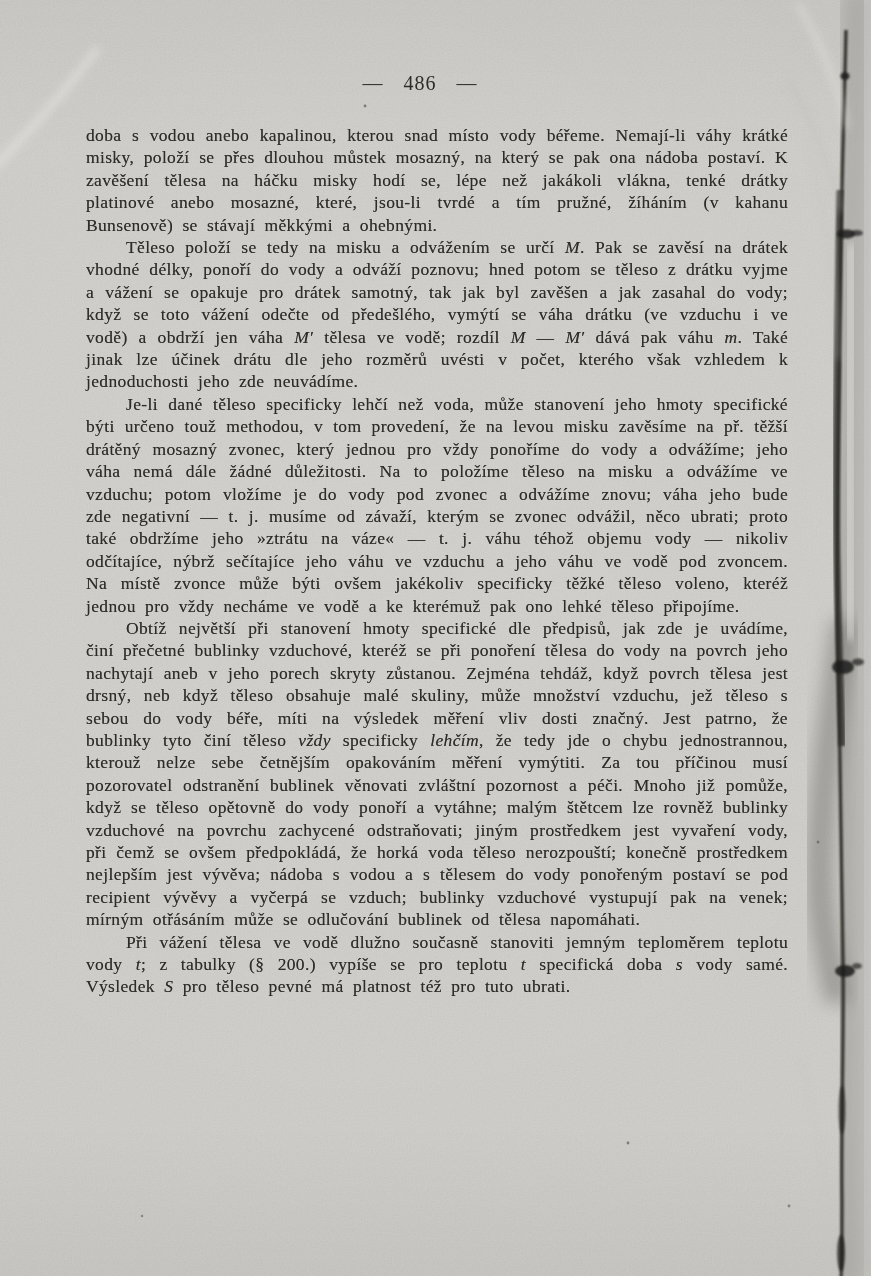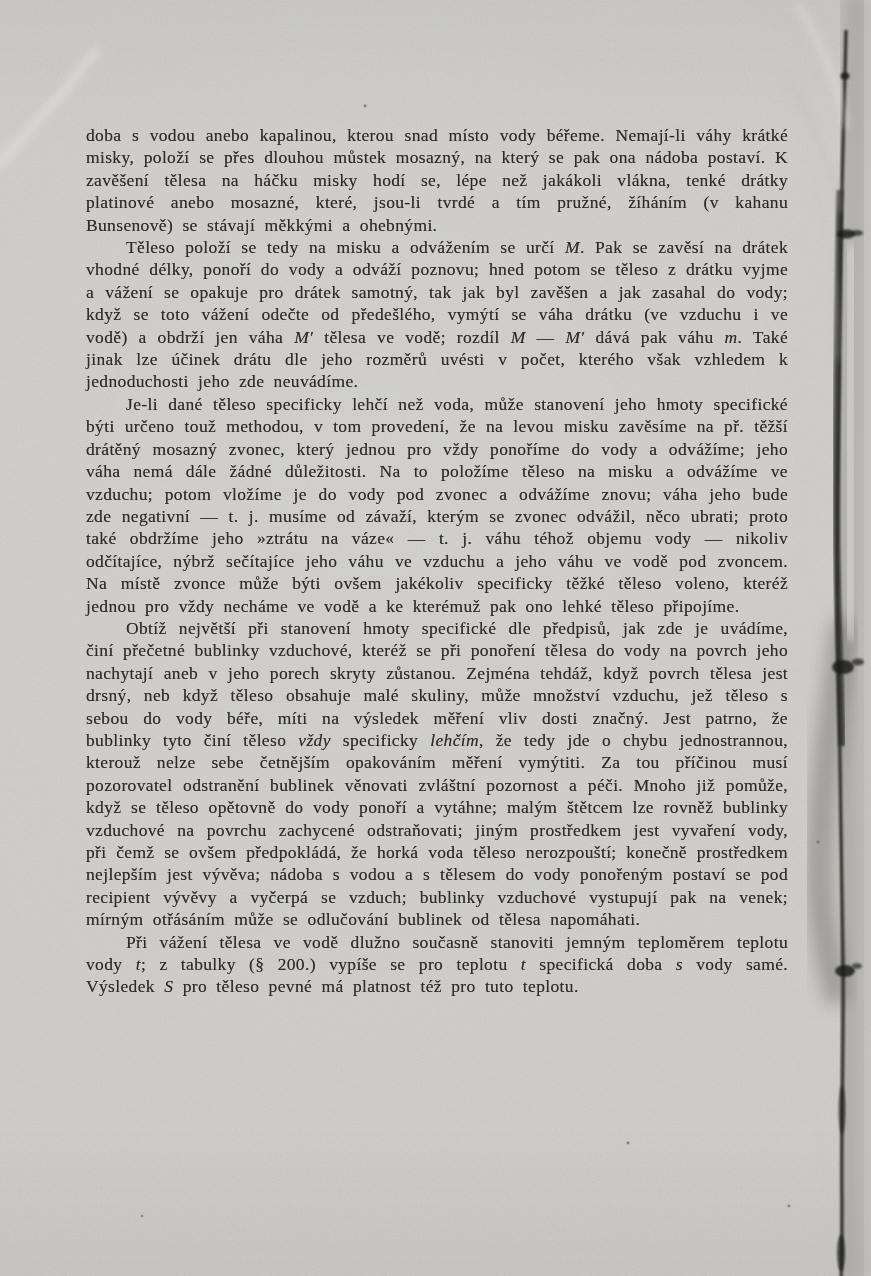--- a/index.html
+++ b/index.html
@@ -117,22 +117,23 @@
     <g fill="#4a4845">
       <circle cx="365" cy="106" r="1.4" opacity="0.6"></circle>
       <circle cx="97" cy="337" r="1.3" opacity="0.5"></circle>
       <circle cx="818" cy="842" r="1.5" opacity="0.5"></circle>
       <circle cx="628" cy="1143" r="1.4" opacity="0.6"></circle>
       <circle cx="142" cy="1216" r="1.3" opacity="0.5"></circle>
       <circle cx="789" cy="1206" r="1.4" opacity="0.55"></circle>
     </g>
   </svg>
 
+  <div class="page-number">— 486 —</div>
 
   <main class="page-text" id="page-text">
       <p><span>doba s vodou anebo kapalinou, kterou snad místo vody béřeme. Nemají-li váhy krátké misky, položí se přes dlouhou můstek mosazný, na který se pak ona nádoba postaví. K zavěšení tělesa na háčku misky hodí se, lépe než jakákoli vlákna, tenké drátky platinové anebo mosazné, které, jsou-li tvrdé a tím pružné, žíháním (v kahanu Bunsenově) se stávají měkkými a ohebnými.</span></p>
       <p class="indent"><span>Těleso položí se tedy na misku a odvážením se určí </span><i>M</i><span>. Pak se zavěsí na drátek vhodné délky, ponoří do vody a odváží poznovu; hned potom se těleso z drátku vyjme a vážení se opakuje pro drátek samotný, tak jak byl zavěšen a jak zasahal do vody; když se toto vážení odečte od předešlého, vymýtí se váha drátku (ve vzduchu i ve vodě) a obdrží jen váha </span><i>M′</i><span> tělesa ve vodě; rozdíl </span><i>M</i><span> — </span><i>M′</i><span> dává pak váhu </span><i>m</i><span>. Také jinak lze účinek drátu dle jeho rozměrů uvésti v počet, kterého však vzhledem k jednoduchosti jeho zde neuvádíme.</span></p>
       <p class="indent"><span>Je-li dané těleso specificky lehčí než voda, může stanovení jeho hmoty specifické býti určeno touž methodou, v tom provedení, že na levou misku zavěsíme na př. těžší drátěný mosazný zvonec, který jednou pro vždy ponoříme do vody a odvážíme; jeho váha nemá dále žádné důležitosti. Na to položíme těleso na misku a odvážíme ve vzduchu; potom vložíme je do vody pod zvonec a odvážíme znovu; váha jeho bude zde negativní — t. j. musíme od závaží, kterým se zvonec odvážil, něco ubrati; proto také obdržíme jeho »ztrátu na váze« — t. j. váhu téhož objemu vody — nikoliv odčítajíce, nýbrž sečítajíce jeho váhu ve vzduchu a jeho váhu ve vodě pod zvoncem. Na místě zvonce může býti ovšem jakékoliv specificky těžké těleso voleno, kteréž jednou pro vždy necháme ve vodě a ke kterémuž pak ono lehké těleso připojíme.</span></p>
       <p class="indent"><span>Obtíž největší při stanovení hmoty specifické dle předpisů, jak zde je uvádíme, činí přečetné bublinky vzduchové, kteréž se při ponoření tělesa do vody na povrch jeho nachytají aneb v jeho porech skryty zůstanou. Zejména tehdáž, když povrch tělesa jest drsný, neb když těleso obsahuje malé skuliny, může množství vzduchu, jež těleso s sebou do vody béře, míti na výsledek měření vliv dosti značný. Jest patrno, že bublinky tyto činí těleso </span><i>vždy</i><span> specificky </span><i>lehčím</i><span>, že tedy jde o chybu jednostrannou, kterouž nelze sebe četnějším opakováním měření vymýtiti. Za tou příčinou musí pozorovatel odstranění bublinek věnovati zvláštní pozornost a péči. Mnoho již pomůže, když se těleso opětovně do vody ponoří a vytáhne; malým štětcem lze rovněž bublinky vzduchové na povrchu zachycené odstraňovati; jiným prostředkem jest vyvaření vody, při čemž se ovšem předpokládá, že horká voda těleso nerozpouští; konečně prostředkem nejlepším jest vývěva; nádoba s vodou a s tělesem do vody ponořeným postaví se pod recipient vývěvy a vyčerpá se vzduch; bublinky vzduchové vystupují pak na venek; mírným otřásáním může se odlučování bublinek od tělesa napomáhati.</span></p>
-      <p class="indent"><span>Při vážení tělesa ve vodě dlužno současně stanoviti jemným teploměrem teplotu vody </span><i>t</i><span>; z tabulky (§ 200.) vypíše se pro teplotu </span><i>t</i><span> specifická doba </span><i>s</i><span> vody samé. Výsledek </span><i>S</i><span> pro těleso pevné má platnost též pro tuto teplotu.</span></p>
+      <p class="indent"><span>Při vážení tělesa ve vodě dlužno současně stanoviti jemným teploměrem teplotu vody </span><i>t</i><span>; z tabulky (§ 200.) vypíše se pro teplotu </span><i>t</i><span> specifická doba </span><i>s</i><span> vody samé. Výsledek </span><i>S</i><span> pro těleso pevné má platnost též pro tuto ubrati.</span></p>
     </main>
 
 </div>
 
 </body></html>

